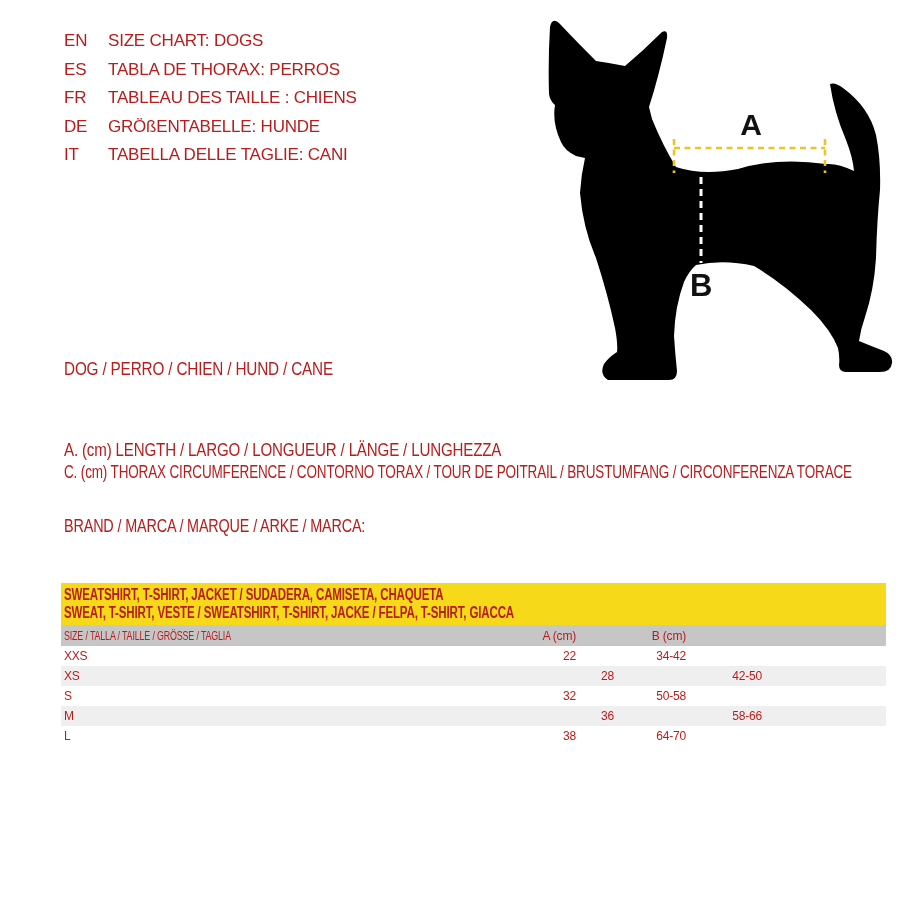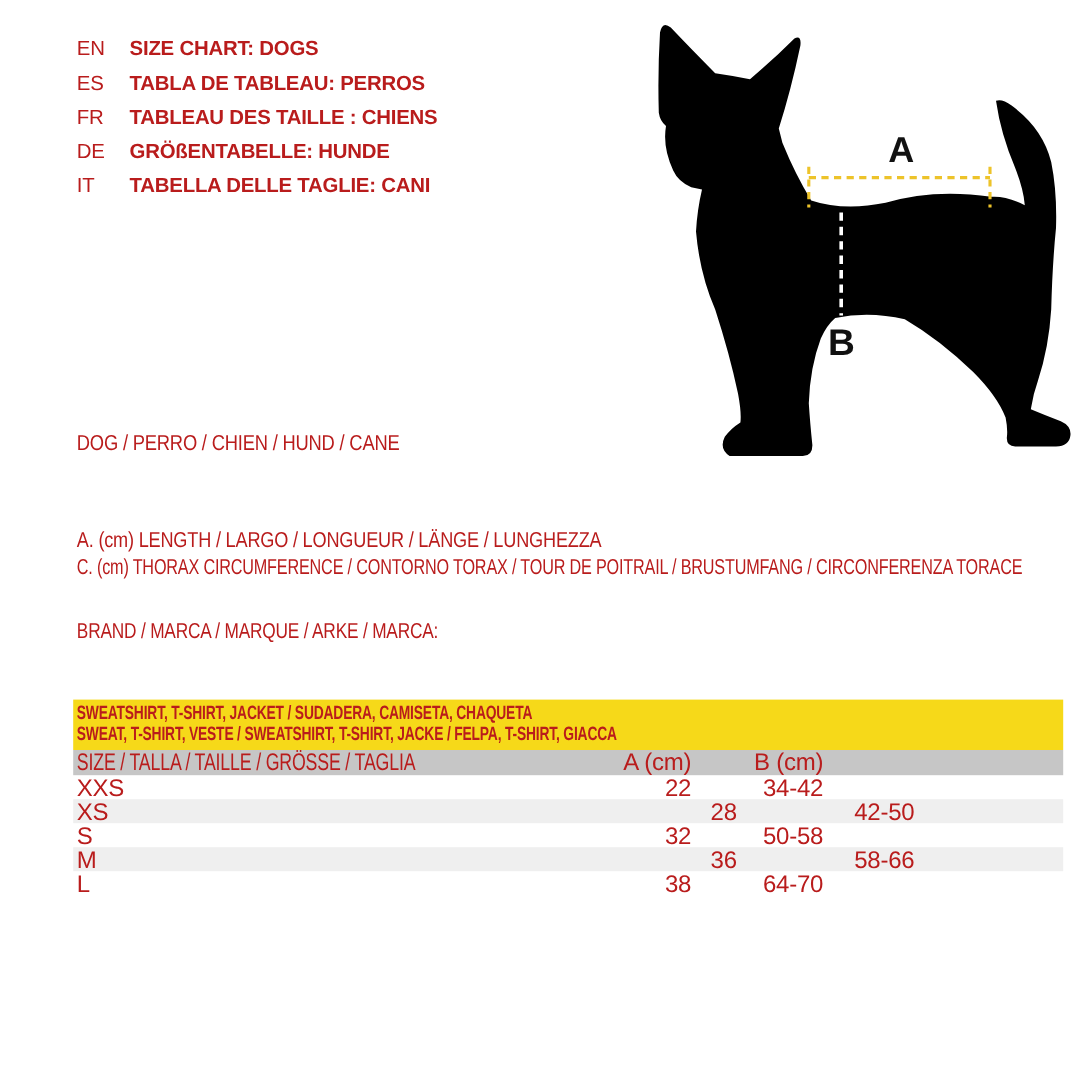--- a/index.html
+++ b/index.html
@@ -4,56 +4,56 @@
 <style>
   html,body{margin:0;padding:0;background:#ffffff;}
   .canvas{
     position:relative;width:900px;height:900px;background:#ffffff;overflow:hidden;
     font-family:"Liberation Sans",sans-serif;color:#b91c1c;letter-spacing:-0.2px;margin-left:28px;
   }
   
   .lang-block{position:absolute;left:36px;top:27px;}
   .lang-row{display:flex;height:28.5px;line-height:28.5px;font-size:17px;}
   .lang-code{width:44px;flex:0 0 44px;}
-  .lang-label{white-space:nowrap;font-weight:bold;}
+  .lang-label{white-space:nowrap;}
   
   .dog-svg{position:absolute;left:500px;top:0;width:400px;height:400px;}
   .dog-svg text{font-family:"Liberation Sans",sans-serif;font-weight:700;fill:#111111;}
   
   .line{position:absolute;left:36px;white-space:nowrap;transform-origin:0 50%;}
   .dog-label{top:359px;font-size:18px;transform:scaleX(0.85);}
   .measure-a{top:440px;font-size:18px;transform:scaleX(0.84);}
   .measure-c{top:462px;font-size:18px;transform:scaleX(0.75);}
   .brand-line{top:516px;font-size:18px;transform:scaleX(0.80);}
   
   .size-table{position:absolute;left:33px;top:583px;width:825px;}
   .thead-yellow{background:#F6D919;height:42px;padding:3px 0 12px 3px;box-sizing:border-box;}
   .thead-yellow div{font-size:16px;font-weight:700;line-height:18px;white-space:nowrap;
                     transform:scaleX(0.72);transform-origin:0 50%;}
   .trow{display:grid;grid-template-columns:355px 160px 110px 1fr;align-items:center;
-        height:20px;font-size:20px;}
+        height:20px;font-size:12px;}
   .trow.head{background:#C6C6C6;height:21px;}
   .trow.alt{background:#EFEFEF;gap:38px;}
   .c-size{padding-left:3px;white-space:nowrap;}
   .c-size .cond{display:inline-block;transform:scaleX(0.74);transform-origin:0 50%;white-space:nowrap;}
   .c-a,.c-b{text-align:right;}
 </style>
 </head>
 <body>
 
 <div class="canvas">
 
   <div class="lang-block">
     <div class="lang-row">
       <span class="lang-code">EN</span>
       <span class="lang-label">SIZE CHART: DOGS</span>
     </div>
     <div class="lang-row">
       <span class="lang-code">ES</span>
-      <span class="lang-label">TABLA DE TABLEAU: PERROS</span>
+      <span class="lang-label">TABLA DE THORAX: PERROS</span>
     </div>
     <div class="lang-row">
       <span class="lang-code">FR</span>
       <span class="lang-label">TABLEAU DES TAILLE : CHIENS</span>
     </div>
     <div class="lang-row">
       <span class="lang-code">DE</span>
       <span class="lang-label">GRÖßENTABELLE: HUNDE</span>
     </div>
     <div class="lang-row">

